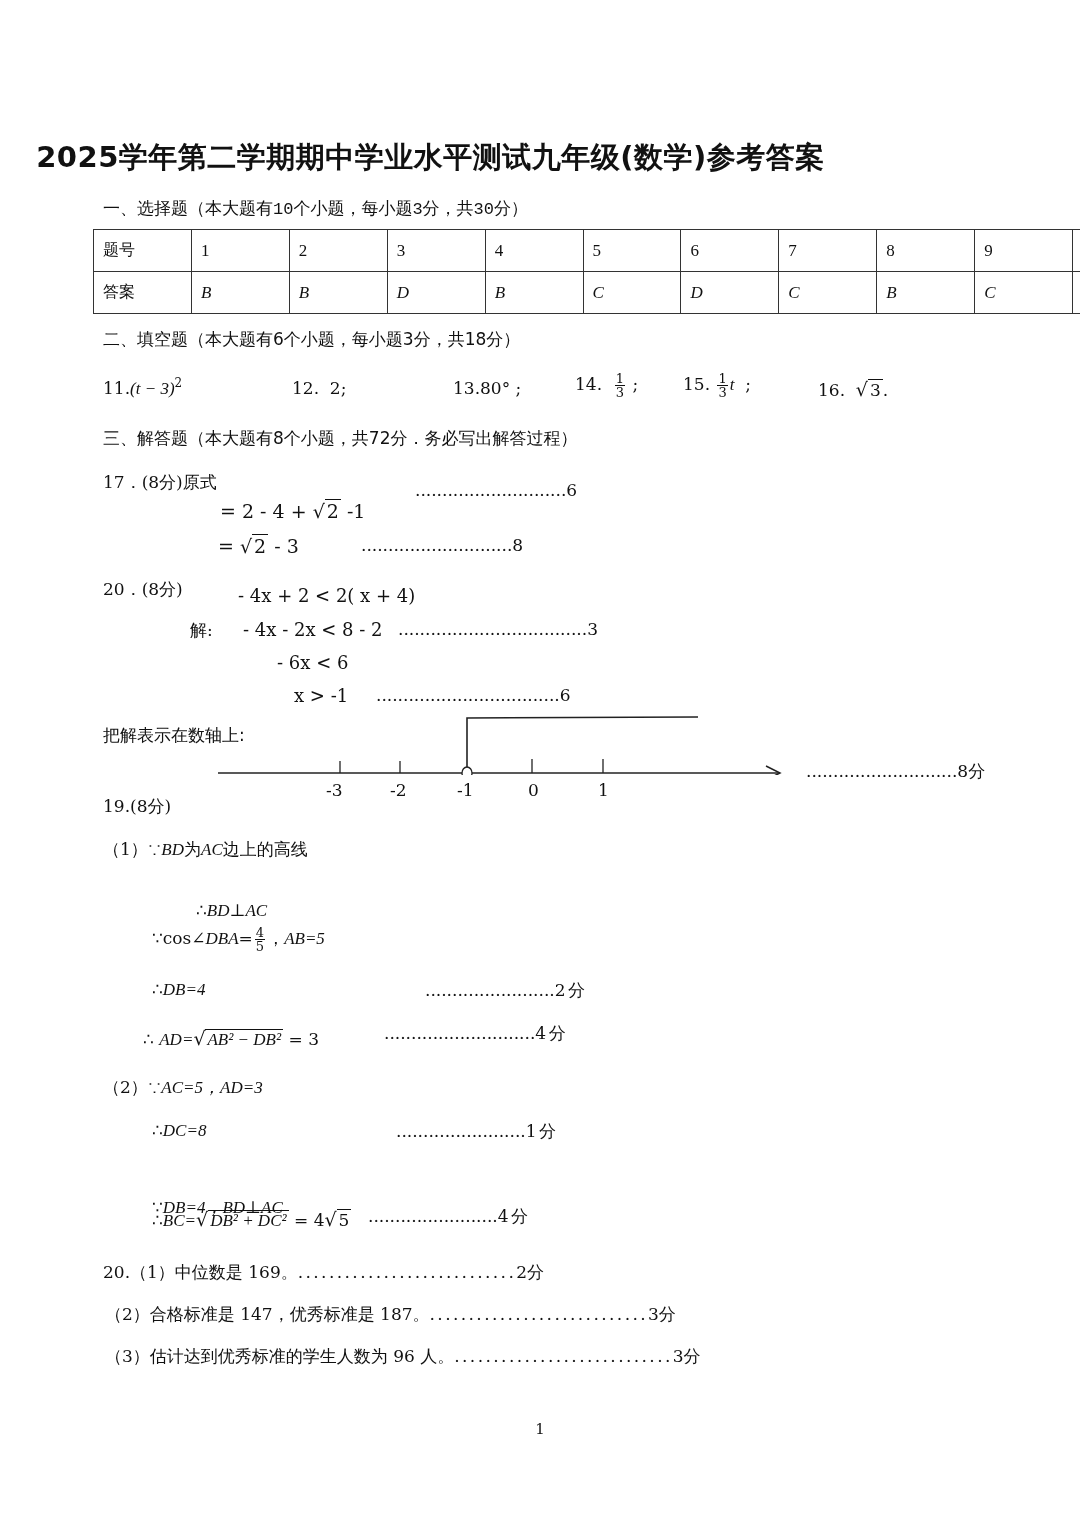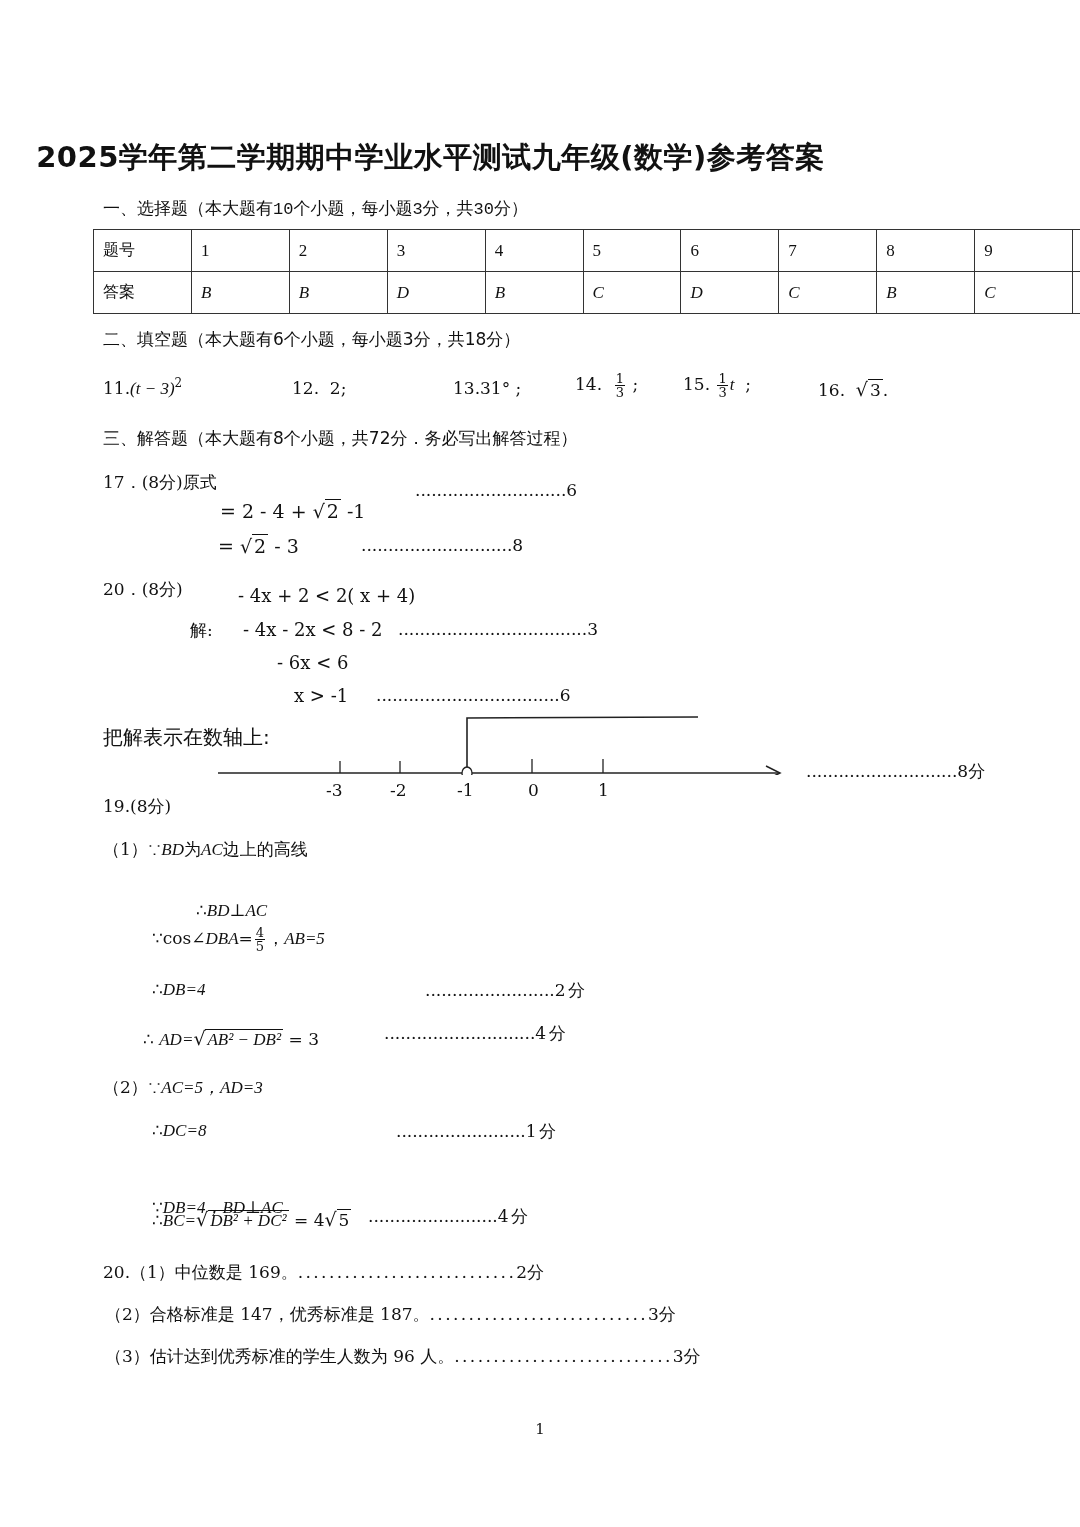--- a/index.html
+++ b/index.html
@@ -65,21 +65,21 @@
   </table>
 
 <div class="abs sec" style="left:103px; top:328px;">二、填空题（本大题有6个小题，每小题3分，共18分）</div>
 <div class="abs txt" style="left:103px; top:376px;">
   <span>11.</span><span class="it">(t − 3)</span><sup style="font-size:12px;">2</sup>
 </div>
 <div class="abs txt" style="left:292px; top:378px;">
   <span>12.</span>&nbsp;&nbsp;<span>2;</span>
 </div>
 <div class="abs txt" style="left:453px; top:378px;">
-  <span>13.</span><span>31°  ;</span>
+  <span>13.</span><span>80°  ;</span>
 </div>
 <div class="abs txt" style="left:575px; top:372px;">
   <span>14.</span>&nbsp;
   <span class="frac"><span class="num">1</span><span>3</span></span>
   <span>;</span>
 </div>
 <div class="abs txt" style="left:683px; top:372px;">
   <span>15.</span>
   <span class="frac"><span class="num">1</span><span>3</span></span><span class="it">t</span>&nbsp;
   <span>;</span>
@@ -110,21 +110,21 @@
 <div class="abs txt" style="left:190px; top:619px;">解:</div>
 <div class="abs txt" style="left:243px; top:619px; font-size:18px;">- 4x - 2x &lt; 8 - 2</div>
 <div class="abs txt" style="left:398px; top:619px;">
   <span class="dots">...................................</span><span>3</span>
 </div>
 <div class="abs txt" style="left:277px; top:652px; font-size:18px;">- 6x &lt; 6</div>
 <div class="abs txt" style="left:294px; top:685px; font-size:18px;">x &gt; -1</div>
 <div class="abs txt" style="left:376px; top:685px;">
   <span class="dots">..................................</span><span>6</span>
 </div>
-<div class="abs sec" style="left:103px; top:724px; font-size:20px;">把解表示在数轴上:</div>
+<div class="abs sec" style="left:103px; top:724px; font-size:17px;">把解表示在数轴上:</div>
 
 <svg class="abs" style="left:210px; top:705px;" width="580" height="70">
   <line x1="8" y1="68" x2="570" y2="68" stroke="#222" stroke-width="1.5"></line>
   <polyline points="556,61 570,68 556,75" fill="none" stroke="#222" stroke-width="1.5"></polyline>
   <line x1="130" y1="56" x2="130" y2="68" stroke="#222" stroke-width="1.3"></line>
   <line x1="190" y1="56" x2="190" y2="68" stroke="#222" stroke-width="1.3"></line>
   <line x1="322" y1="54" x2="322" y2="68" stroke="#222" stroke-width="1.3"></line>
   <line x1="393" y1="54" x2="393" y2="68" stroke="#222" stroke-width="1.3"></line>
   <ellipse cx="257" cy="68" rx="5" ry="6" fill="#fff" stroke="#222" stroke-width="1.3"></ellipse>
   <polyline points="257,62 257,13 488,12" fill="none" stroke="#222" stroke-width="1.6"></polyline>

